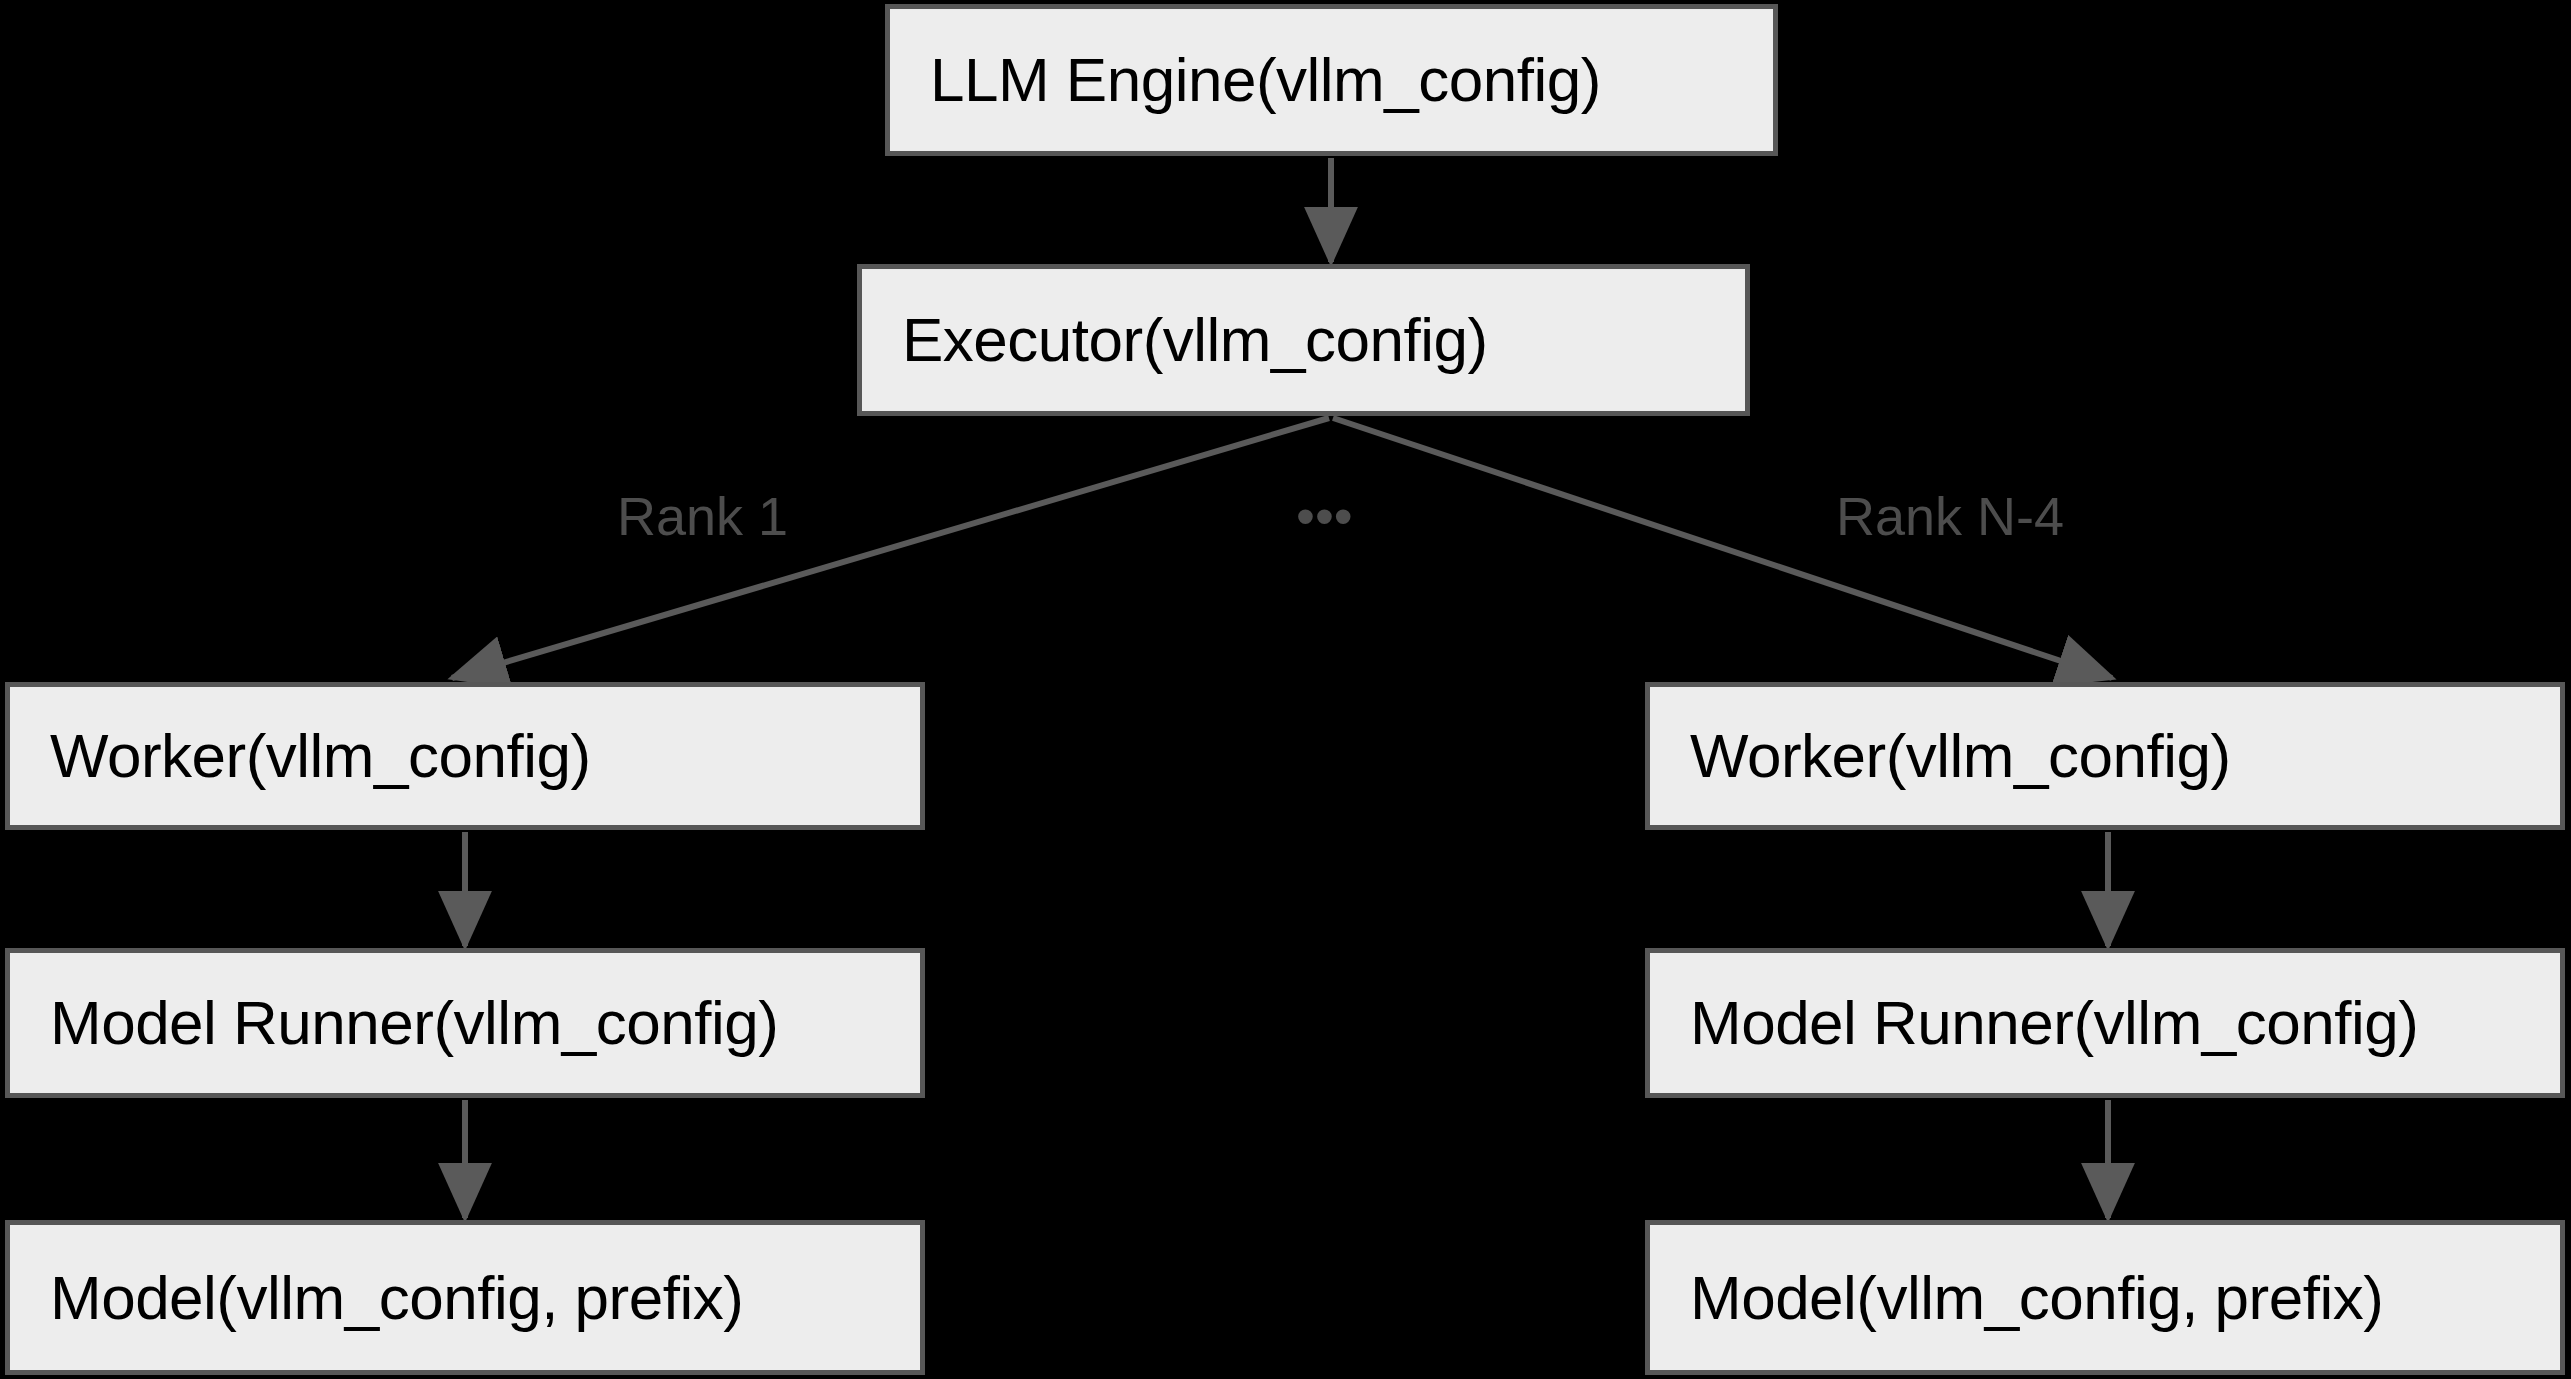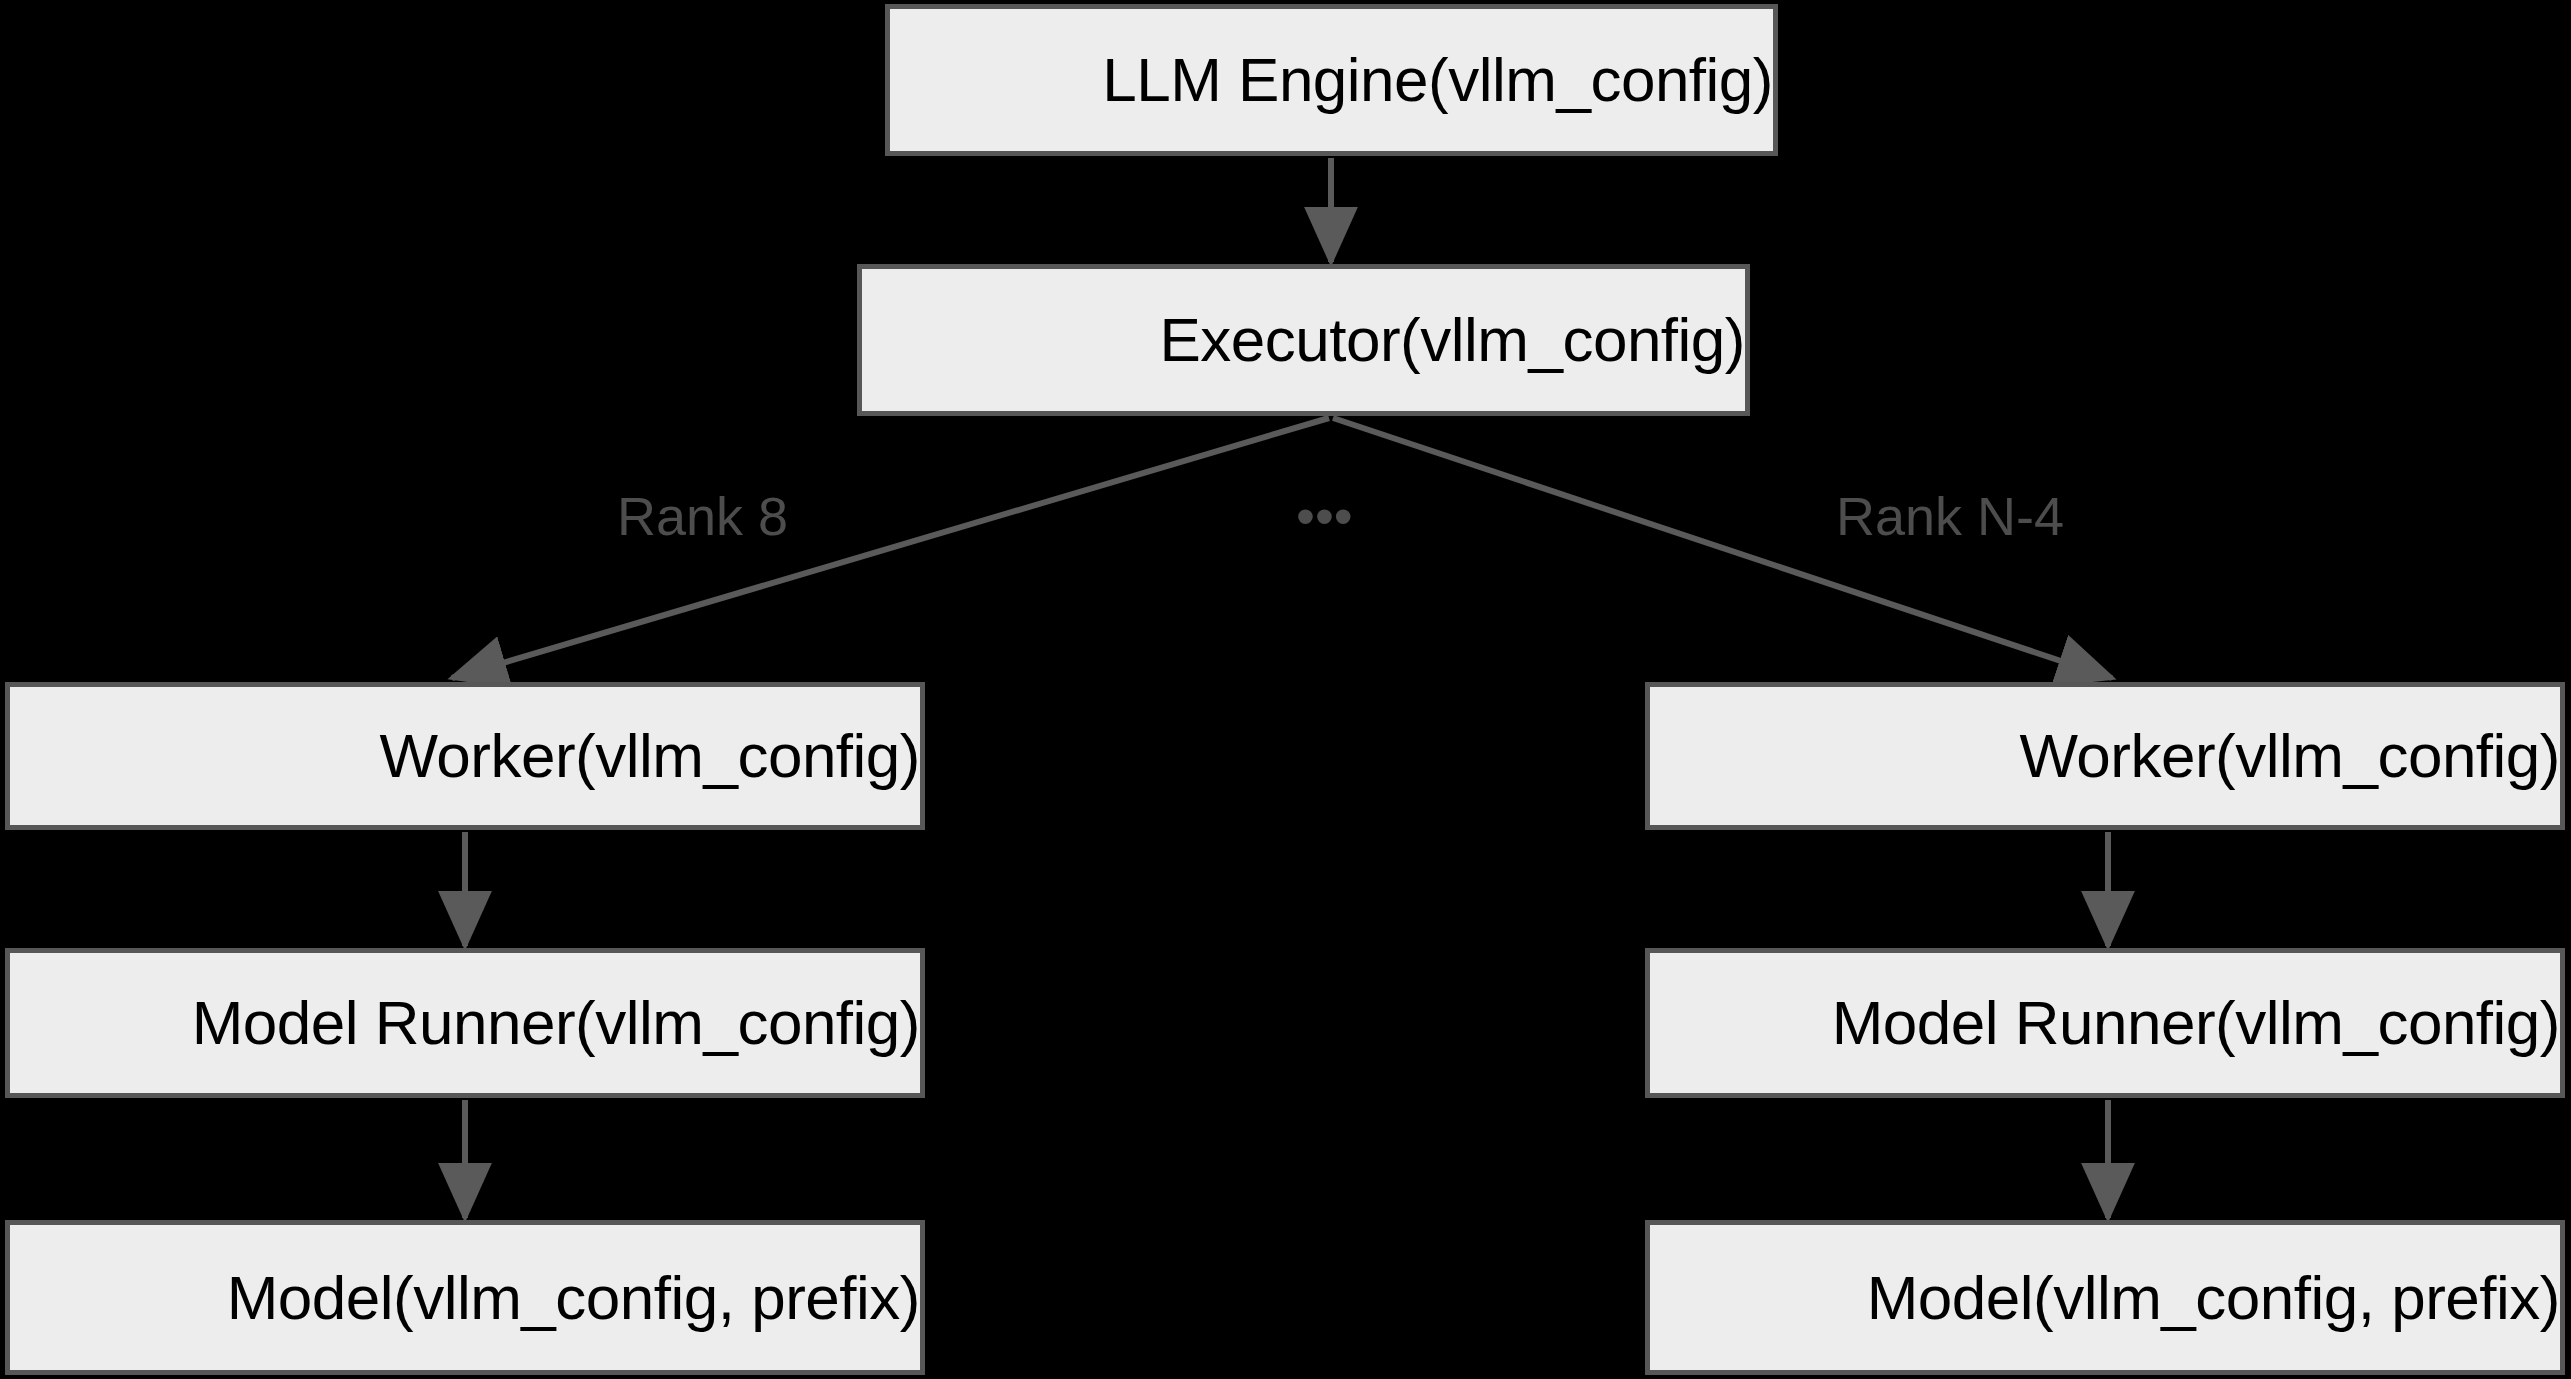--- a/index.html
+++ b/index.html
@@ -28,22 +28,23 @@
     height: 1379px;
     pointer-events: none;
   }
   .node {
     position: absolute;
     box-sizing: border-box;
     background: #ededed;
     border: 5px solid #575757;
     display: flex;
     align-items: center;
-    justify-content: flex-end;
+    justify-content: flex-start;
     z-index: 2;
+    padding-left: 40px;
   }
   .node-label {
     color: #000000;
     font-size: 62px;
     font-weight: 400;
     line-height: 1;
     letter-spacing: -0.5px;
     white-space: nowrap;
     text-align: center;
   }
@@ -137,19 +138,19 @@
   </div>
 
   <div class="node" id="node-runner-n">
     <span class="node-label">Model Runner(vllm_config)</span>
   </div>
 
   <div class="node" id="node-model-n">
     <span class="node-label">Model(vllm_config, prefix)</span>
   </div>
 
-  <div class="edge-label" id="edge-label-rank-0">Rank 8</div>
+  <div class="edge-label" id="edge-label-rank-0">Rank 1</div>
 
   <div class="edge-label" id="edge-label-ellipsis">•••</div>
 
   <div class="edge-label" id="edge-label-rank-n">Rank N-4</div>
 
 </div>
 
 </body></html>

